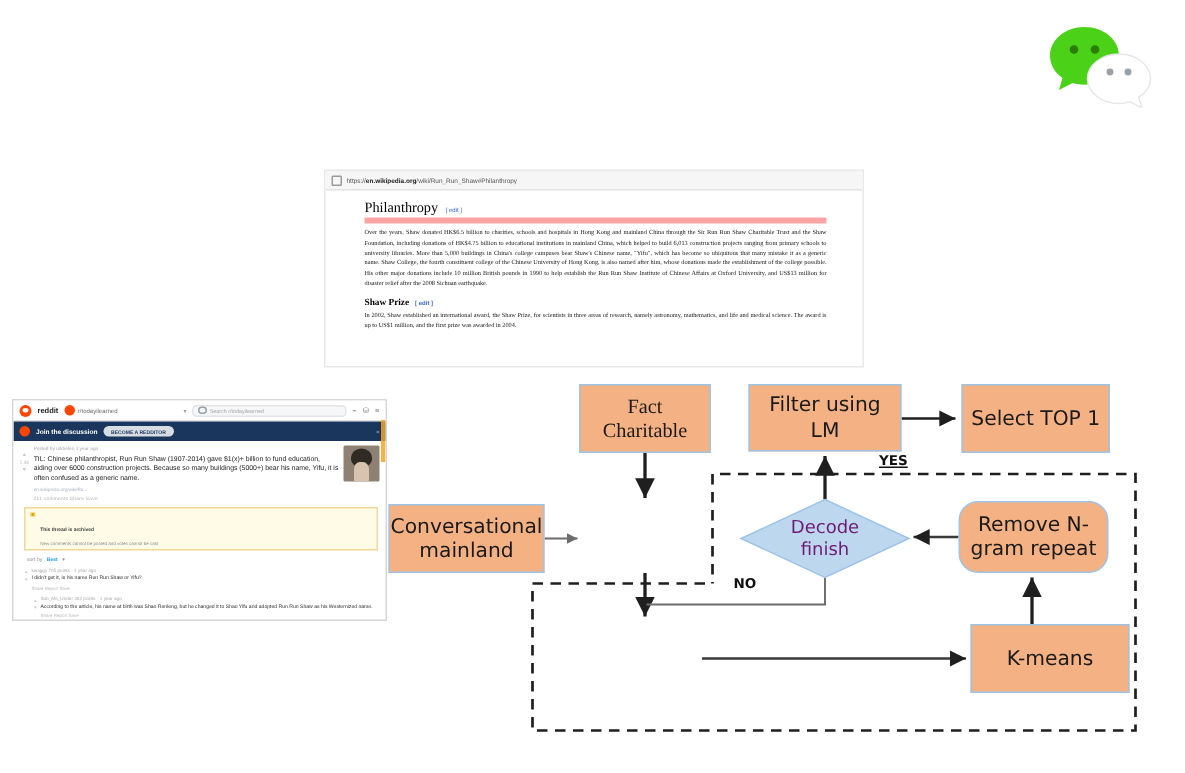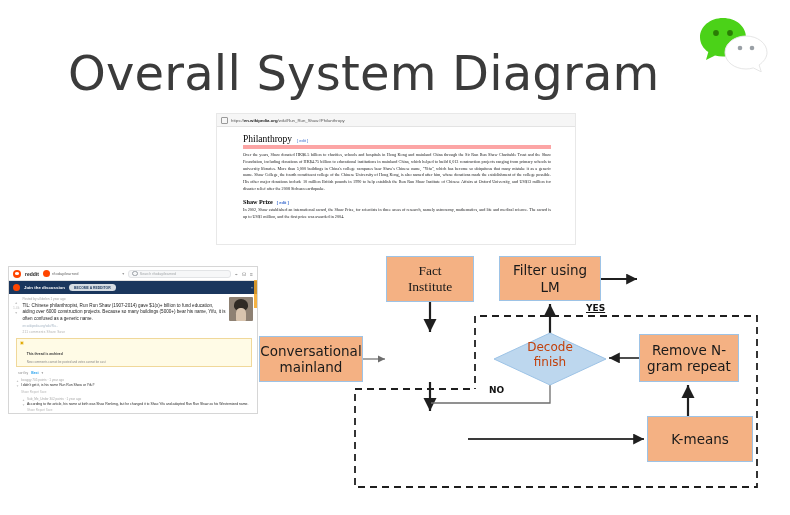--- a/index.html
+++ b/index.html
@@ -127,22 +127,22 @@
   #flow{position:absolute;left:0;top:0;width:790px;height:515px;}
   .fnode{
     position:absolute;box-sizing:border-box;
     background:#F4B183;border:1px solid #9DC3E6;
     display:flex;align-items:center;justify-content:center;
     text-align:center;color:#1a1a1a;font-size:13.5px;line-height:1.22;
     font-family:"DejaVu Sans", sans-serif;
     padding:2px 4px;
   }
   .fdiamond-label{
-    position:absolute;display:flex;justify-content:center;
-    text-align:center;color:#c2410c;font-size:12px;line-height:1.22;
+    position:absolute;display:flex;align-items:center;justify-content:center;
+    text-align:center;color:#701a75;font-size:12px;line-height:1.22;
     font-family:"DejaVu Sans", sans-serif;pointer-events:none;
   }
   .flabel{
     position:absolute;font-size:9px;color:#111;
     font-family:"DejaVu Sans", sans-serif;font-weight:600;
   }
 </style>
 </head>
 <body>
 
@@ -152,21 +152,20 @@
     <svg width="72" height="58" viewBox="0 0 72 58">
       <path d="M26 4C13 4 3 12.6 3 23.2c0 6 3.2 11.3 8.3 14.8L9 46l9-4.6c2.5.7 5.2 1.1 8 1.1 13 0 23-8.6 23-19.3S39 4 26 4z" fill="#4bd218"></path>
       <circle cx="19" cy="19" r="2.9" fill="#2a7d05"></circle>
       <circle cx="33" cy="19" r="2.9" fill="#2a7d05"></circle>
       <path d="M49 22c-11.6 0-21 7.4-21 16.5 0 9.1 9.4 16.5 21 16.5 2.6 0 5-.4 7.3-1.1l8 4-2.2-7c4.6-3 7.9-7.6 7.9-12.4C70 29.4 60.6 22 49 22z" fill="#ffffff" stroke="#e6e6e6" stroke-width="1"></path>
       <circle cx="43" cy="34" r="2.3" fill="#9aa0a6"></circle>
       <circle cx="55" cy="34" r="2.3" fill="#9aa0a6"></circle>
     </svg>
   </div>
 
-  <div class="slide-title">Overall System Diagram</div>
 
   <div class="wiki">
     <div class="wiki-urlbar">
       <span class="wiki-lock"></span>
       <span class="wiki-url"><span>https://</span><span class="dom">en.wikipedia.org</span><span>/wiki/Run_Run_Shaw#Philanthropy</span></span>
     </div>
     <div class="wiki-body">
       <div class="wiki-h2">
         <span>Philanthropy</span>
         <span class="wiki-edit">[ edit ]</span>
@@ -289,38 +288,41 @@
     <line x1="550" y1="333" x2="550" y2="304" stroke="#1f1f1f" stroke-width="2.2" marker-end="url(#ah)"></line>
 
     <path d="M550,385 L550,403 L431,403" fill="none" stroke="#6d6d6d" stroke-width="1.3"></path>
 
     <line x1="601" y1="279" x2="637" y2="279" stroke="#1f1f1f" stroke-width="1.8" marker-end="url(#ah)"></line>
 
     <polygon points="550,333 606,359 550,385 494,359" fill="#BDD7EE" stroke="#9DC3E6" stroke-width="1"></polygon>
   </svg>
 
   <div class="fnode" style="left:386px;top:256px;width:88px;height:46px;font-family:Liberation Serif, serif;">
-    <span><span>Fact</span><br><span>Institute</span></span>
+    <span><span>Fact</span><br><span>Charitable</span></span>
   </div>
 
   <div class="fnode" style="left:499px;top:256px;width:102px;height:45px;">
     <span>Filter using LM</span>
   </div>
 
+  <div class="fnode" style="left:641px;top:256px;width:99px;height:46px;">
+    <span>Select TOP 1</span>
+  </div>
 
   <div class="fnode" style="left:259px;top:336px;width:104px;height:46px;">
     <span><span>Conversational</span><br><span>mainland</span></span>
   </div>
 
 
   <div class="fdiamond-label" style="left:510px;top:340px;width:80px;height:38px;">
     <span><span>Decode</span><br><span>finish</span></span>
   </div>
 
-  <div class="fnode" style="left:639px;top:334px;width:100px;height:48px;">
+  <div class="fnode" style="left:639px;top:334px;width:100px;height:48px;border-radius:13px;">
     <span><span>Remove N-</span><br><span>gram repeat</span></span>
   </div>
 
 
   <div class="fnode" style="left:647px;top:416px;width:106px;height:46px;">
     <span>K-means</span>
   </div>
 
   <div class="flabel" style="left:586px;top:303px;text-decoration:underline;">YES</div>
   <div class="flabel" style="left:489px;top:385px;">NO</div>

